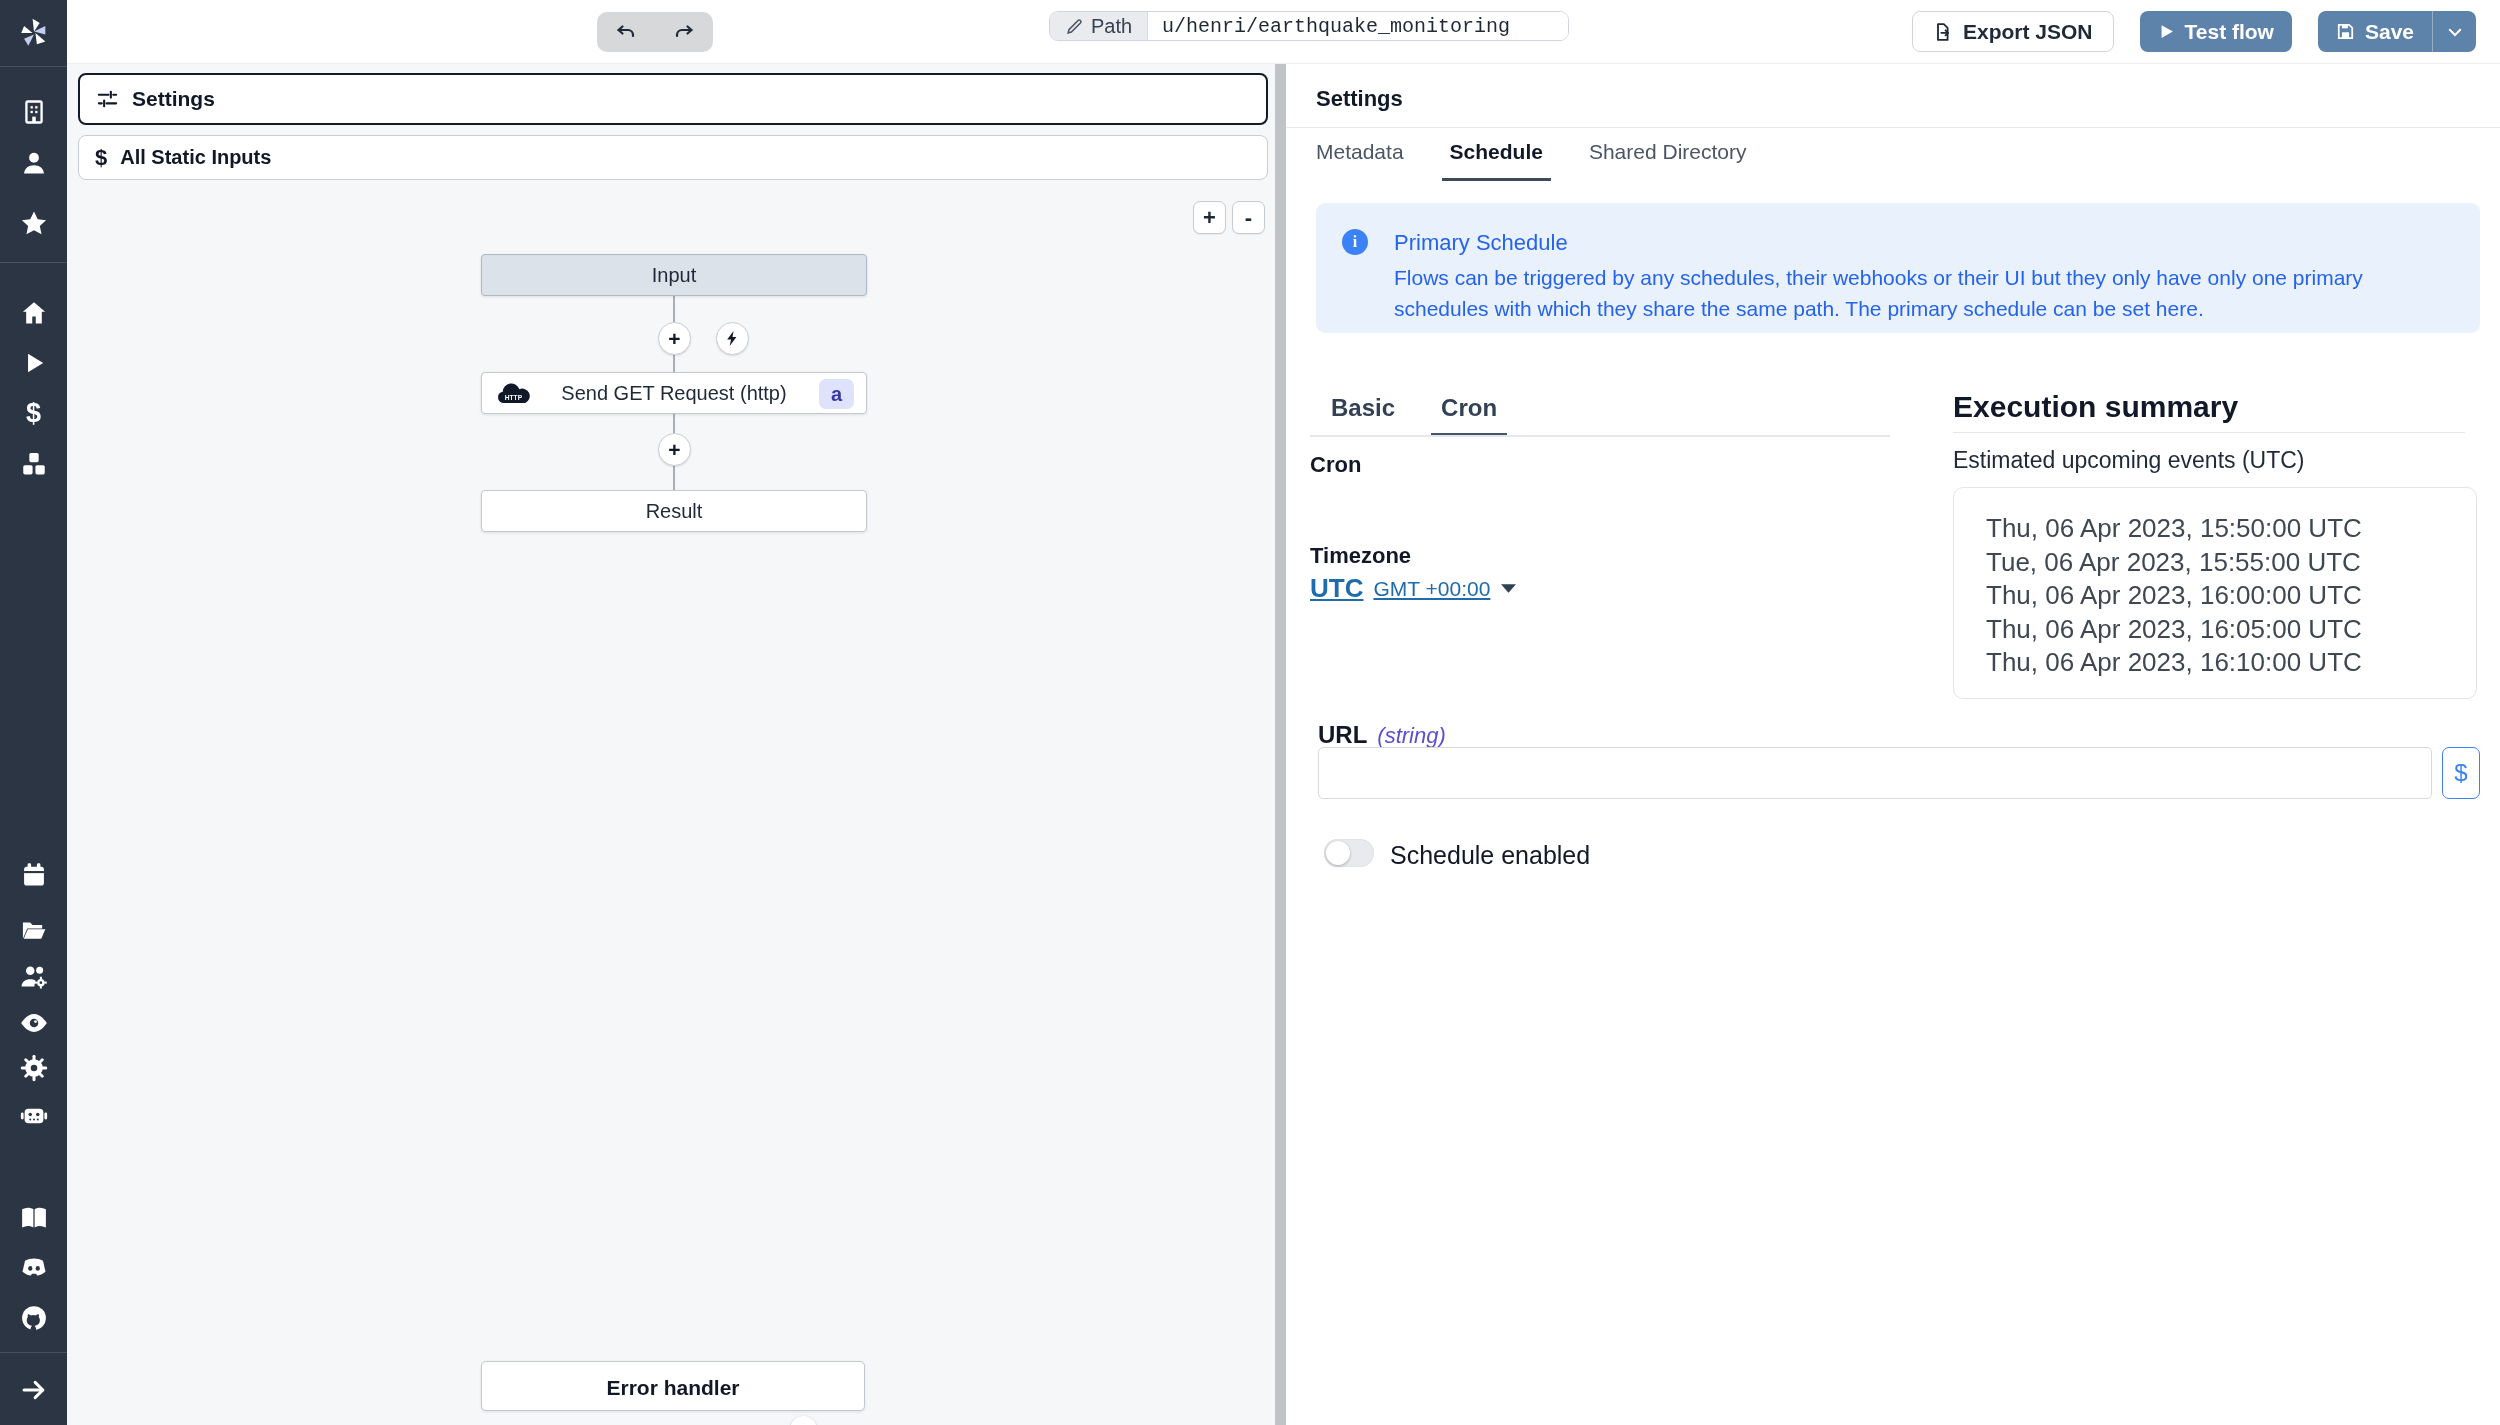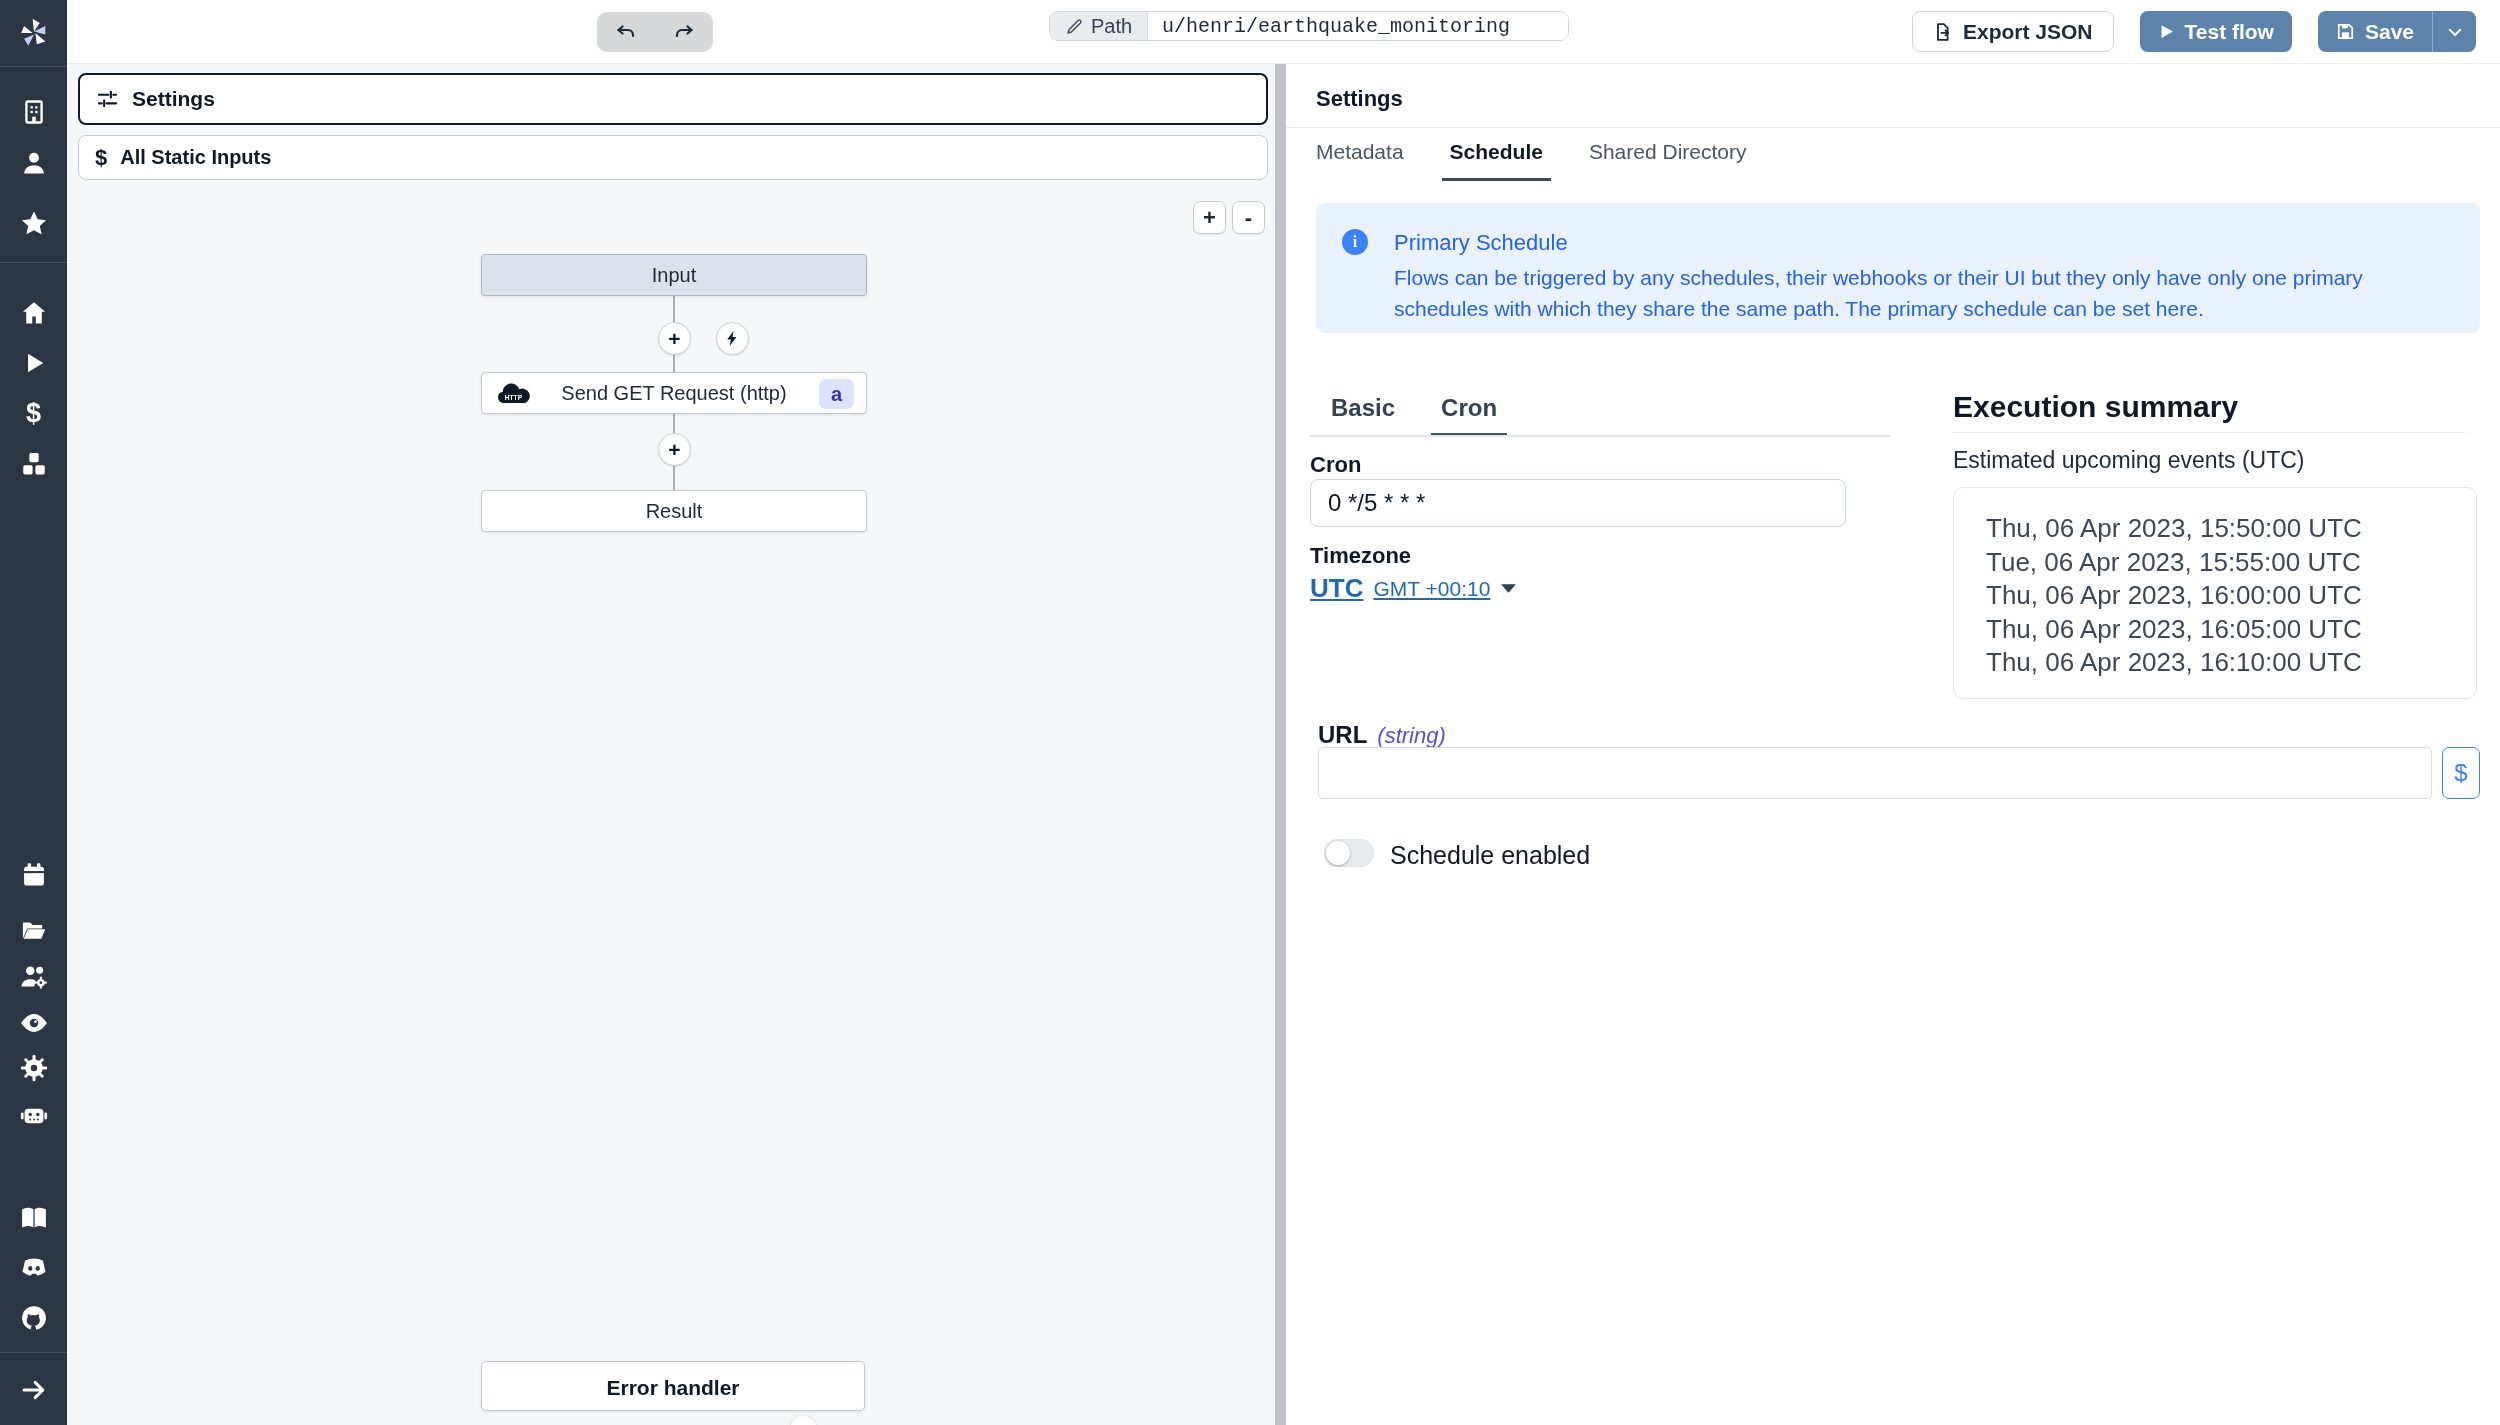--- a/index.html
+++ b/index.html
@@ -400,26 +400,25 @@
       <div class="info-body">Flows can be triggered by any schedules, their webhooks or their UI but they only have only one primary schedules with which they share the same path. The primary schedule can be set here.</div>
     </div>
 
     <div class="sched-tabs">
       <span class="s-tab">Basic</span>
       <span class="s-tab active">Cron</span>
     </div>
     <div class="sched-div"></div>
 
     <div class="cron-label">Cron</div>
-    <input class="cron-input" value="0 */5 * * *" style="">
 
     <div class="tz-label">Timezone</div>
     <div class="tz-link">
       <span class="tz-main">UTC</span>
-      <span class="tz-off">GMT +00:10</span>
+      <span class="tz-off">GMT +00:00</span>
       <svg width="17" height="13" viewBox="0 0 16 12">
           <path d="M1 2l7 8 7-8z" fill="#334155"></path>
         </svg>
     </div>
 
     <h3 class="exec-title">Execution summary</h3>
     <div class="exec-div"></div>
     <div class="exec-label">Estimated upcoming events (UTC)</div>
     <div class="events-box">
       <div class="event-row">Thu, 06 Apr 2023, 15:50:00 UTC</div>

